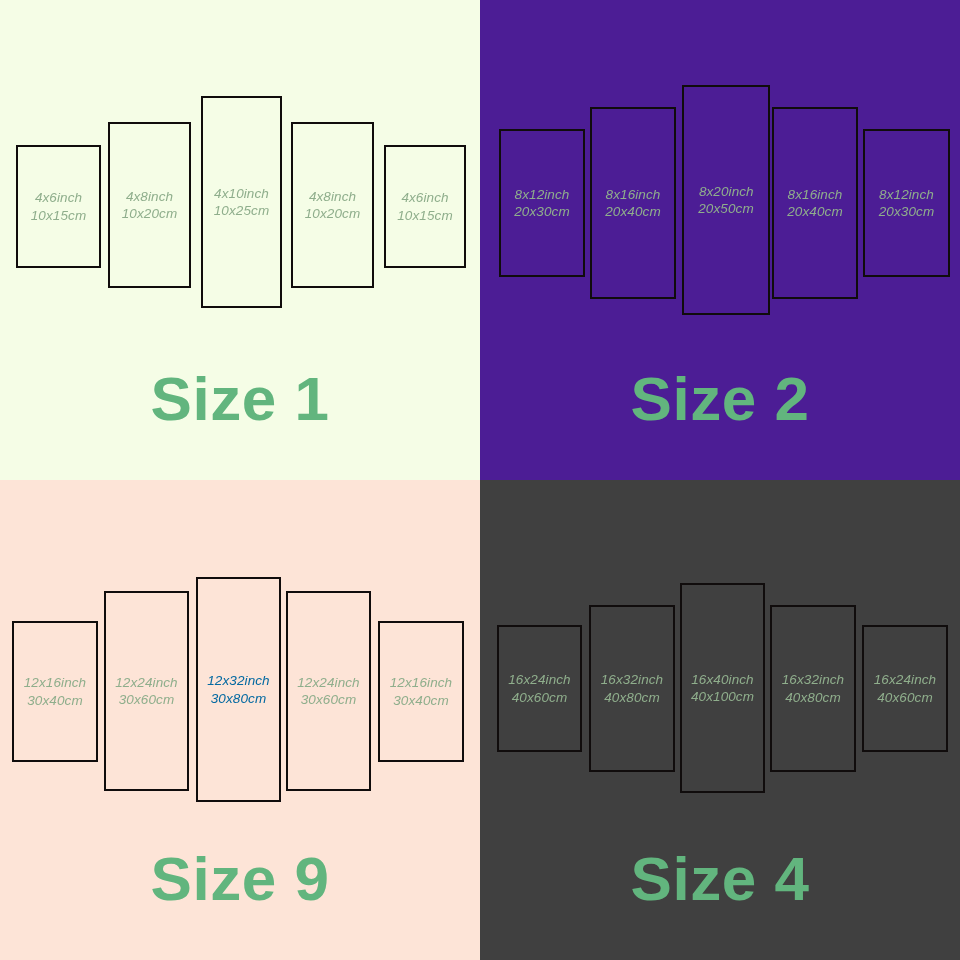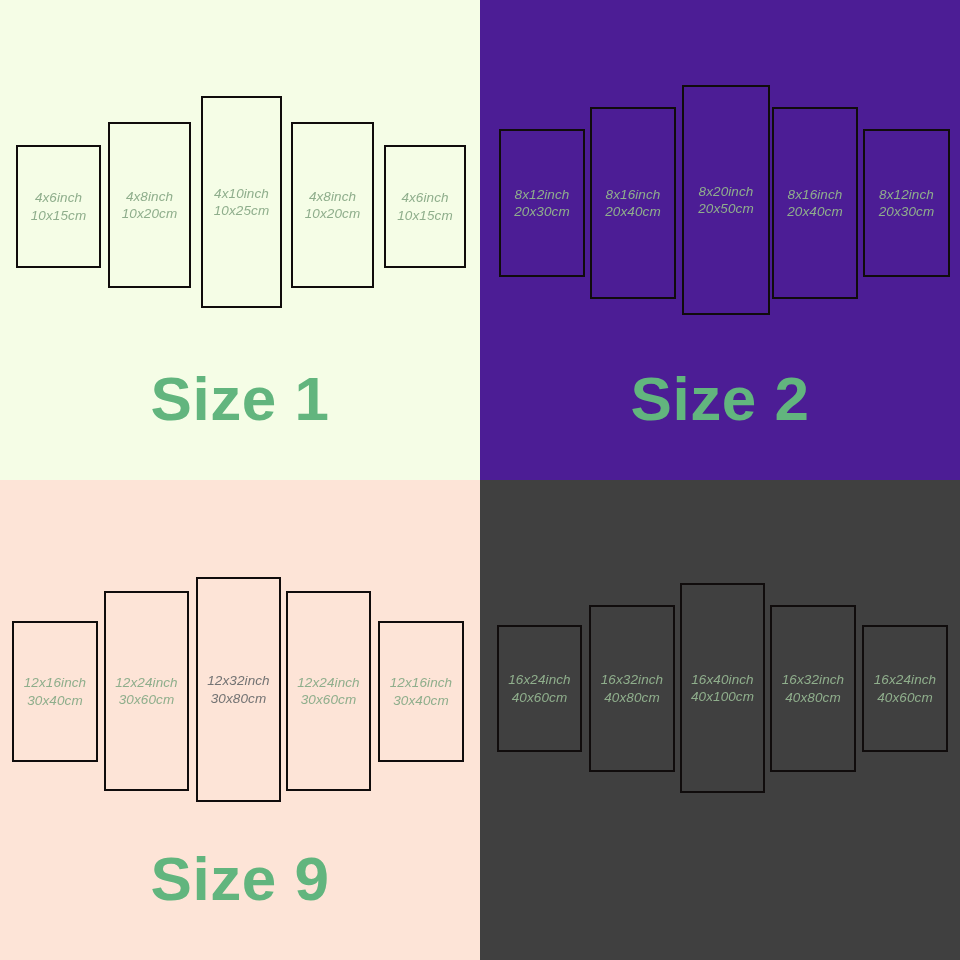--- a/index.html
+++ b/index.html
@@ -102,42 +102,42 @@
 
   <div class="quadrant" id="q2" style="background: #4c1d95;">
     <div class="panels">
         <div class="panel" style="left: 19px; top: 129px; width: 86px; height: 148px; border-color: rgb(16, 12, 12);">
           <div class="panel-label" style="color: rgb(143, 174, 140);"><span>8x12inch</span><span class="l2">20x30cm</span></div>
         </div>
         <div class="panel" style="left: 110px; top: 107px; width: 86px; height: 192px; border-color: rgb(16, 12, 12);">
           <div class="panel-label" style="color: rgb(143, 174, 140);"><span>8x16inch</span><span class="l2">20x40cm</span></div>
         </div>
         <div class="panel" style="left: 202px; top: 85px; width: 88px; height: 230px; border-color: rgb(16, 12, 12);">
-          <div class="panel-label" style="color: rgb(143, 174, 140);"><span>8x20inch</span><span class="l2">20x50cm</span></div>
+          <div class="panel-label" style="color: rgb(143, 174, 140); text-align: right;"><span>8x20inch</span><span class="l2">20x50cm</span></div>
         </div>
         <div class="panel" style="left: 292px; top: 107px; width: 86px; height: 192px; border-color: rgb(16, 12, 12);">
           <div class="panel-label" style="color: rgb(143, 174, 140);"><span>8x16inch</span><span class="l2">20x40cm</span></div>
         </div>
         <div class="panel" style="left: 383px; top: 129px; width: 87px; height: 148px; border-color: rgb(16, 12, 12);">
           <div class="panel-label" style="color: rgb(143, 174, 140);"><span>8x12inch</span><span class="l2">20x30cm</span></div>
         </div>
       </div>
     <div class="size-title" style="color: rgb(98, 181, 126);">Size 2</div>
   </div>
 
   <div class="quadrant" id="q3" style="background: rgb(253, 228, 215);">
     <div class="panels">
         <div class="panel" style="left: 12px; top: 141px; width: 86px; height: 141px; border-color: rgb(16, 12, 12);">
           <div class="panel-label" style="color: rgb(143, 174, 140);"><span>12x16inch</span><span class="l2">30x40cm</span></div>
         </div>
         <div class="panel" style="left: 104px; top: 111px; width: 85px; height: 200px; border-color: rgb(16, 12, 12);">
           <div class="panel-label" style="color: rgb(143, 174, 140);"><span>12x24inch</span><span class="l2">30x60cm</span></div>
         </div>
         <div class="panel" style="left: 196px; top: 97px; width: 85px; height: 225px; border-color: rgb(16, 12, 12);">
-          <div class="panel-label" style="color: #737373;"><span>12x32inch</span><span class="l2">30x80cm</span></div>
+          <div class="panel-label" style="color: #0369a1;"><span>12x32inch</span><span class="l2">30x80cm</span></div>
         </div>
         <div class="panel" style="left: 286px; top: 111px; width: 85px; height: 200px; border-color: rgb(16, 12, 12);">
           <div class="panel-label" style="color: rgb(143, 174, 140);"><span>12x24inch</span><span class="l2">30x60cm</span></div>
         </div>
         <div class="panel" style="left: 378px; top: 141px; width: 86px; height: 141px; border-color: rgb(16, 12, 12);">
           <div class="panel-label" style="color: rgb(143, 174, 140);"><span>12x16inch</span><span class="l2">30x40cm</span></div>
         </div>
       </div>
     <div class="size-title" style="color: rgb(98, 181, 126);">Size 9</div>
   </div>
@@ -153,15 +153,16 @@
         <div class="panel" style="left: 200px; top: 103px; width: 85px; height: 210px; border-color: rgb(16, 12, 12);">
           <div class="panel-label" style="color: rgb(143, 174, 140);"><span>16x40inch</span><span class="l2">40x100cm</span></div>
         </div>
         <div class="panel" style="left: 290px; top: 125px; width: 86px; height: 167px; border-color: rgb(16, 12, 12);">
           <div class="panel-label" style="color: rgb(143, 174, 140);"><span>16x32inch</span><span class="l2">40x80cm</span></div>
         </div>
         <div class="panel" style="left: 382px; top: 145px; width: 86px; height: 127px; border-color: rgb(16, 12, 12);">
           <div class="panel-label" style="color: rgb(143, 174, 140);"><span>16x24inch</span><span class="l2">40x60cm</span></div>
         </div>
       </div>
+    <div class="size-title" style="color: rgb(98, 181, 126);">Size 4</div>
   </div>
 
 </div>
 
 </body></html>

